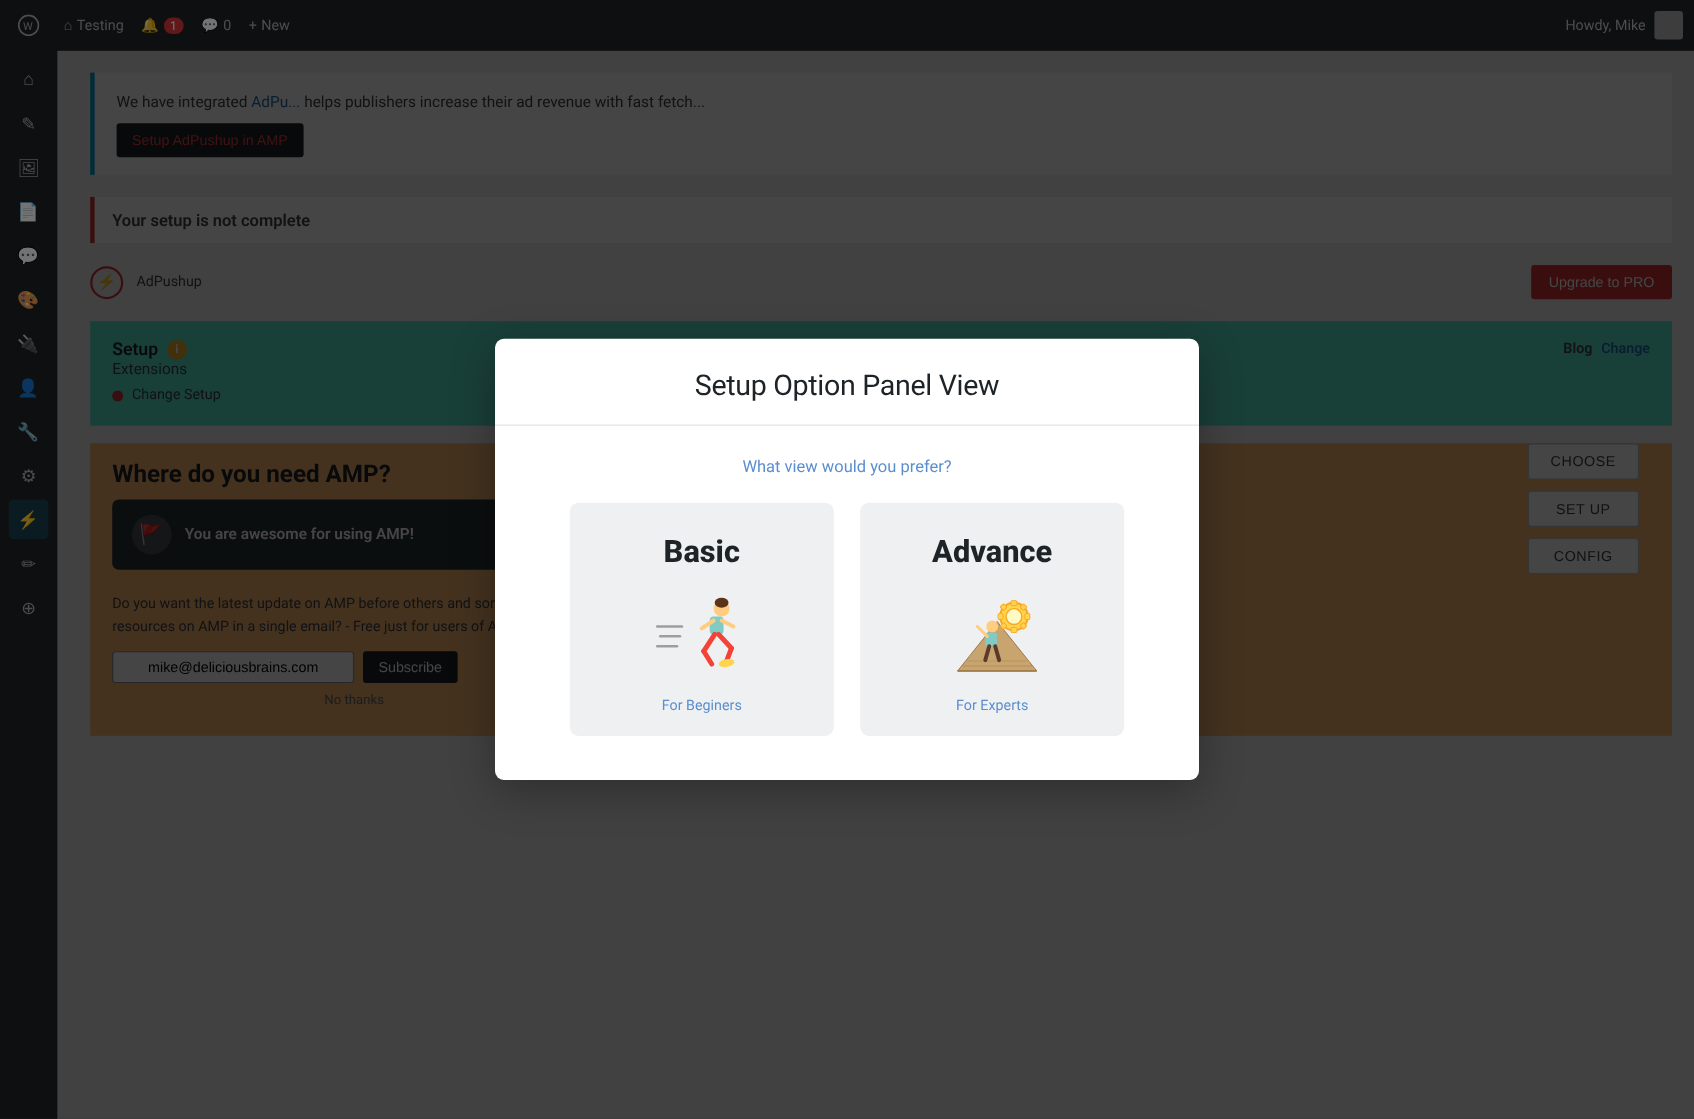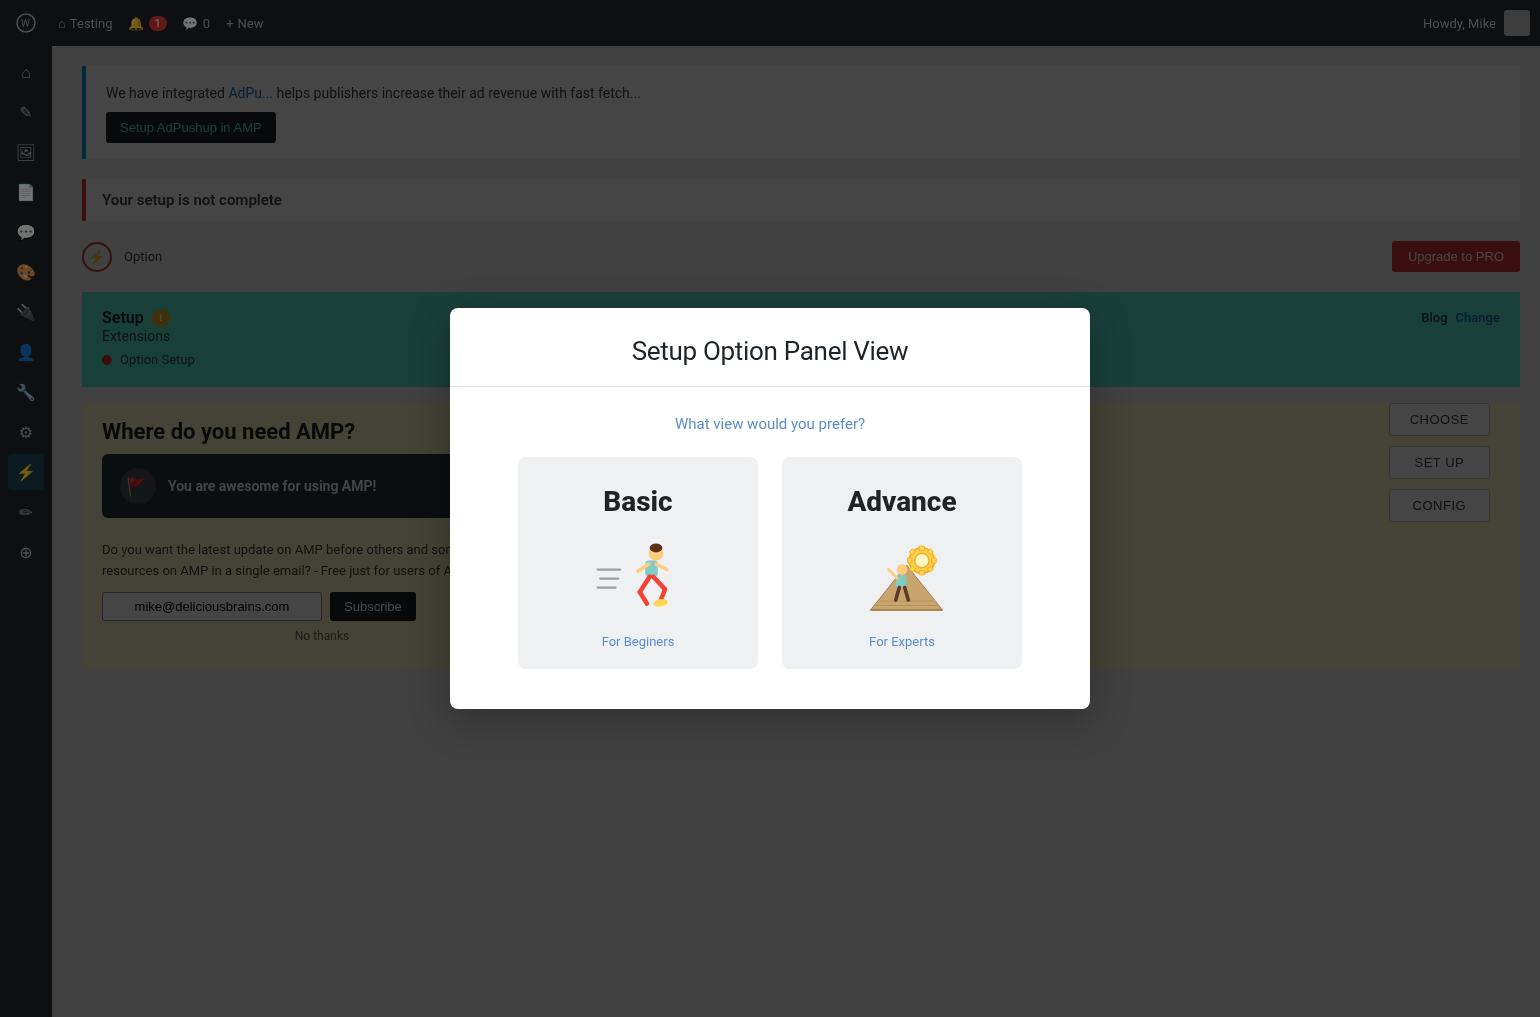--- a/index.html
+++ b/index.html
@@ -130,21 +130,21 @@
     }
     .adpushup-text {
       font-size: 14px;
       color: #3c434a;
       line-height: 1.6;
       flex: 1;
     }
     .adpushup-text a { color: #2271b1; text-decoration: none; }
     .adpushup-btn {
       background: #1d2327;
-      color: #5eead4;
+      color: #ef4444;
       border: none;
       padding: 8px 14px;
       font-size: 13px;
       cursor: pointer;
       border-radius: 3px;
       margin-top: 8px;
       display: inline-block;
     }
     .adpushup-right-text {
       font-size: 14px;
@@ -235,21 +235,21 @@
       align-items: center;
       gap: 8px;
       font-size: 13px;
       color: #3c434a;
       margin-bottom: 4px;
     }
     .ext-dot { width: 10px; height: 10px; border-radius: 50%; background: #d63638; }
 
     
     .amp-section {
-      background: #fef9c3;
+      background: #fdba74;
       padding: 16px 20px;
     }
     .amp-title {
       font-size: 22px;
       font-weight: 700;
       color: #1d2327;
       margin-bottom: 10px;
     }
 
     
@@ -461,36 +461,36 @@
             We have integrated <a>AdPu...</a> helps publishers increase their ad revenue with fast fetch...
           </div>
           <button class="adpushup-btn">Setup AdPushup in AMP</button>
         </div>
       </div>
 
       <div class="setup-notice">Your setup is not complete</div>
 
       <div class="controls-row">
         <div class="circle-icon">⚡</div>
-        <span class="support-text">Option</span>
+        <span class="support-text">AdPushup</span>
         <button class="upgrade-btn">Upgrade to PRO</button>
       </div>
 
       <div class="setup-section">
         <div class="setup-title">
           <span>Setup</span>
           <div class="info-icon">i</div>
           <span class="blog-label">Blog</span>
           <span class="change-link">Change</span>
         </div>
         <div class="extensions-section">
           <div class="extensions-title">Extensions</div>
           <div class="ext-item">
             <div class="ext-dot"></div>
-            <span>Option Setup</span>
+            <span>Change Setup</span>
           </div>
         </div>
       </div>
 
       <div class="amp-section" style="position:relative;">
         <div class="amp-title">Where do you need AMP?</div>
 
         <div class="notification-box">
           <div class="flag-icon">🚩</div>
           <span class="notif-text">You are awesome for using AMP!</span>

